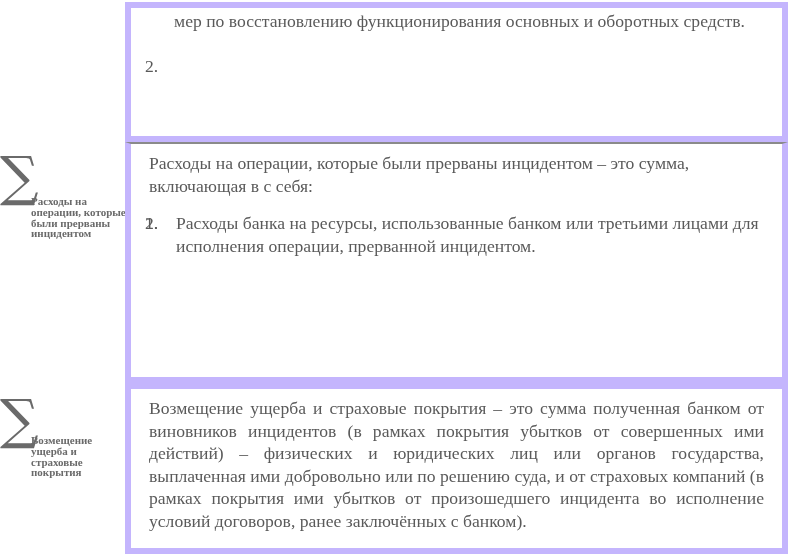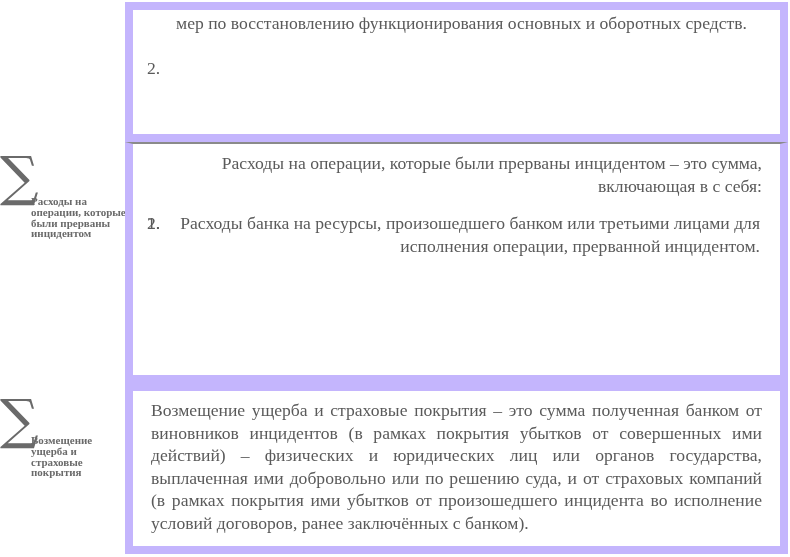--- a/index.html
+++ b/index.html
@@ -1,21 +1,21 @@
 <!DOCTYPE html>
 <html><head>
   <meta charset="utf-8">
   <style>
     html, body { margin: 0; padding: 0; background: #ffffff; }
     body { width: 790px; height: 557px; position: relative; overflow: hidden;
            font-family: "Liberation Serif", "DejaVu Serif", serif; color: #5a5a5a; }
     .row { position: absolute; left: 0; width: 790px; }
     .cell { position: absolute; left: 125px; right: 2px; top: 0; bottom: 0;
-            border: 8px solid #c4b5fd; box-sizing: border-box; }
-    .cell.no-top { border-top: none; text-align: right; }
+            border: 6px solid #c4b5fd; box-sizing: border-box; }
+    .cell.no-top { border-top: none; }
     .txt { font-size: 17.6px; line-height: 22.6px; }
     .side { position: absolute; left: 0; width: 124px; }
     .sigma { position: absolute; left: 0; font-size: 54px; line-height: 54px; color: #6a6a6a;
              font-family: "DejaVu Serif", serif; font-weight: 300; }
     .side-label { position: absolute; left: 31px; font-size: 11px; line-height: 10.8px;
                   font-weight: bold; color: #6a6a6a; width: 95px; }
     ol { margin: 0; padding: 0; list-style: none; }
     .li { position: relative; padding-left: 45px; }
     .num { position: absolute; left: 14px; top: 0; }
     .just { text-align: justify; text-align-last: left; }
@@ -40,21 +40,21 @@
     <div class="side-label" style="top:54px;">Расходы на операции, которые были прерваны инцидентом</div>
   </div>
   <div class="cell no-top" style="border-top:2px solid #8a8a8a;">
     <div class="txt" style="position:absolute; left:18px; right:18px; top:8px;">Расходы на операции, которые были прерваны инцидентом – это сумма, включающая в с себя:</div>
     <ol style="position:absolute; left:0; right:20px; top:68px;">
       <li class="li txt">
         <span class="num">1.</span>
       </li>
       <li class="li txt">
         <span class="num">2.</span>
-        <span>Расходы банка на ресурсы, произошедшего банком или третьими лицами для исполнения операции, прерванной инцидентом.</span>
+        <span>Расходы банка на ресурсы, использованные банком или третьими лицами для исполнения операции, прерванной инцидентом.</span>
       </li>
     </ol>
   </div>
 </div>
 
 <div class="row" style="top:383px; height:171px;">
   <div class="side" style="top:0; height:171px;">
     <div class="sigma" style="top:10px;">∑</div>
     <div class="side-label" style="top:52px;">Возмещение ущерба и страховые покрытия</div>
   </div>

